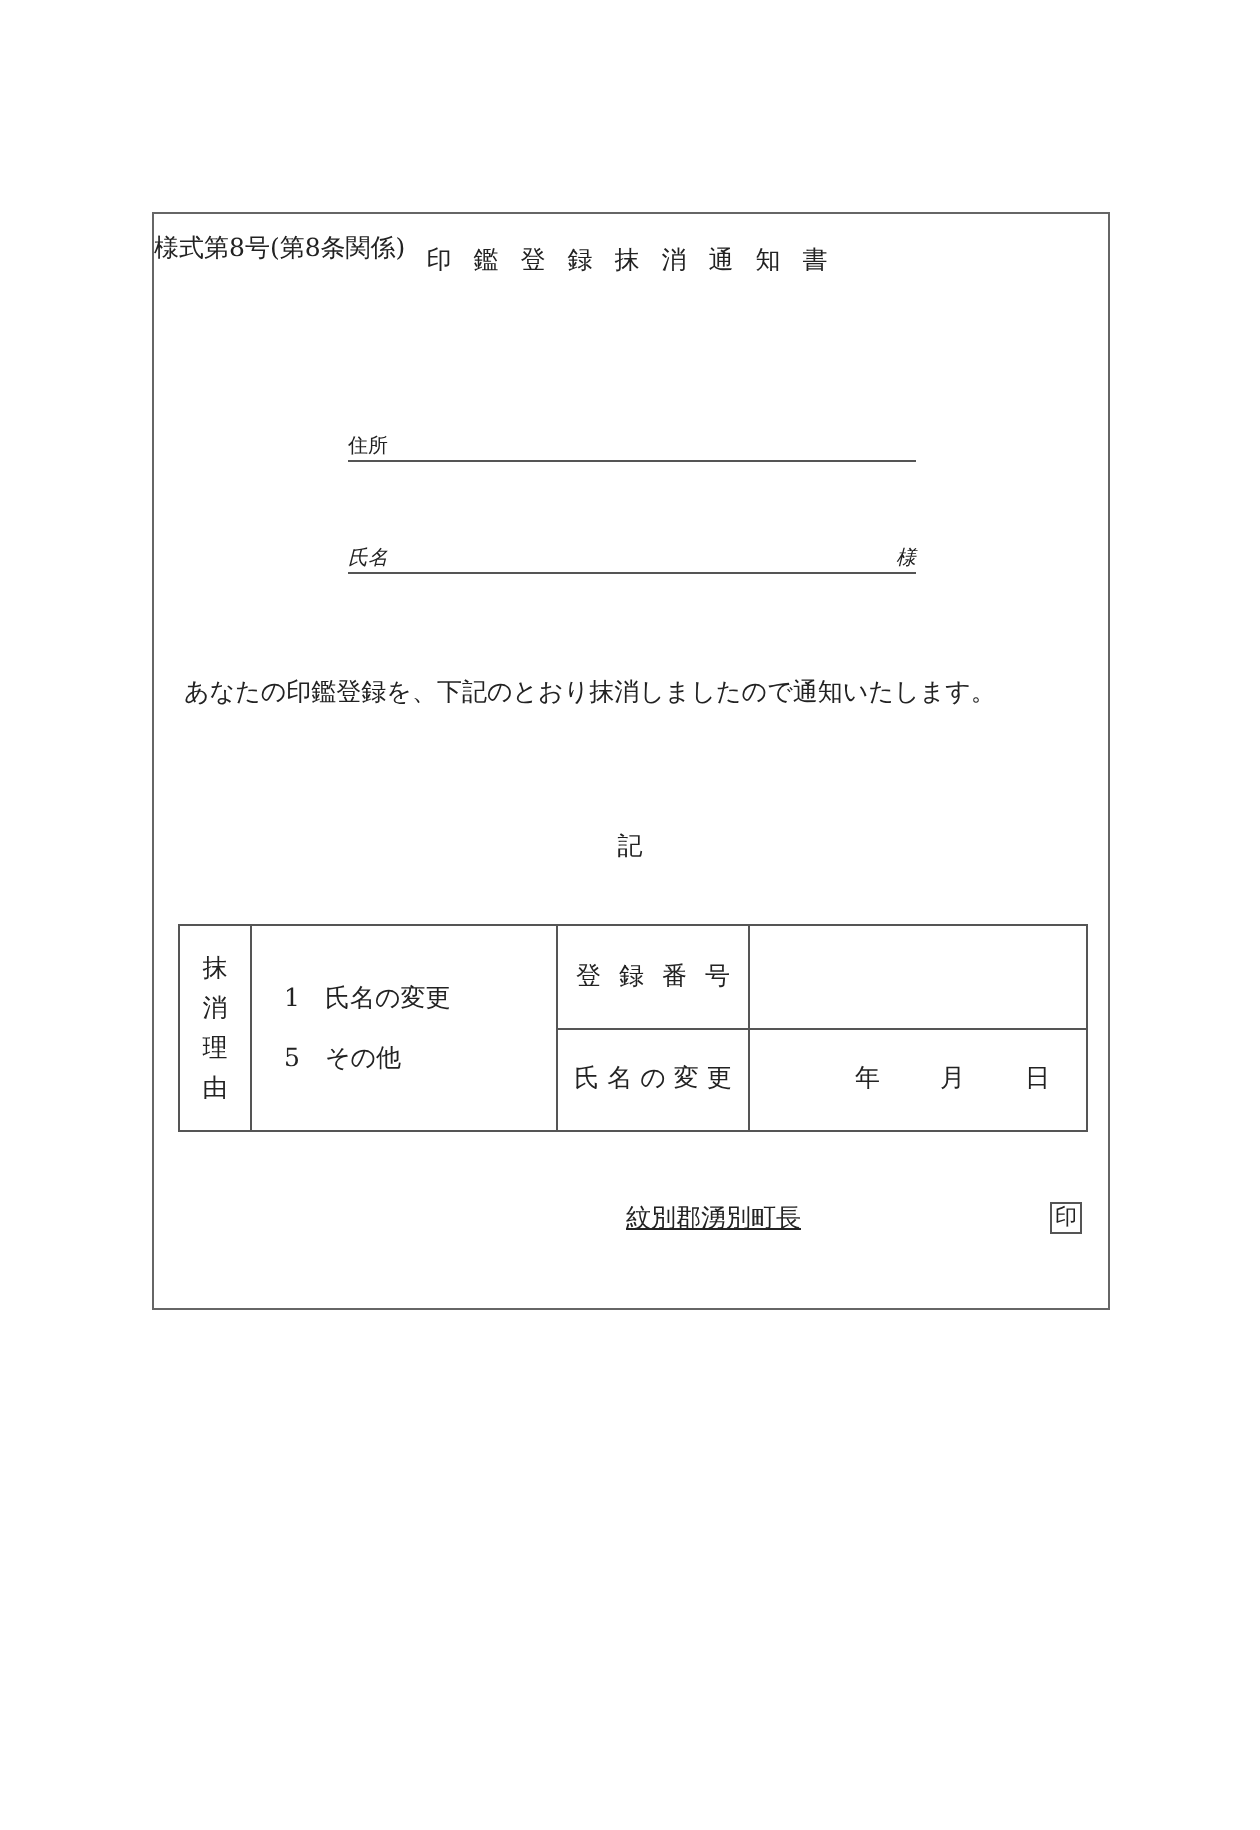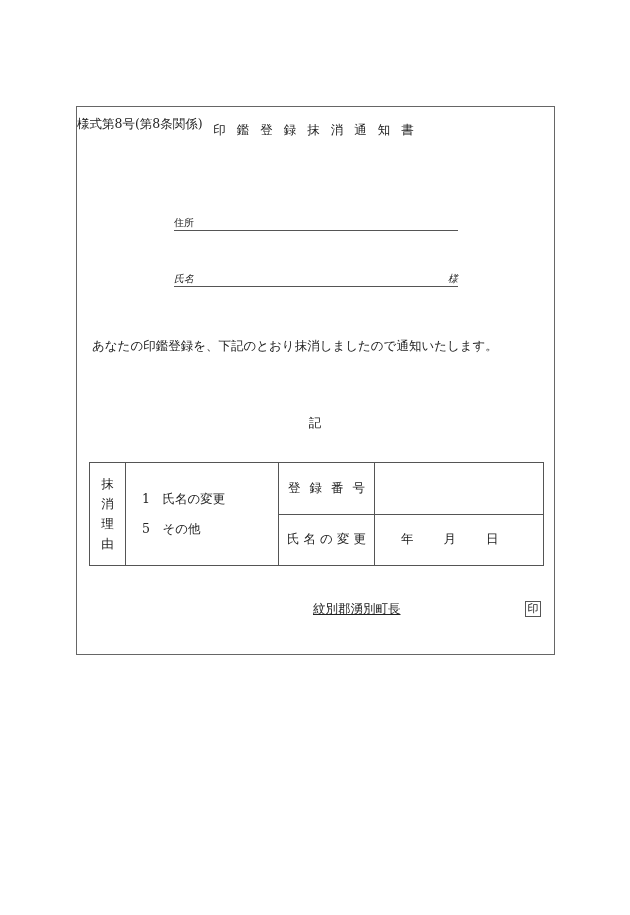--- a/index.html
+++ b/index.html
@@ -19,21 +19,21 @@
     .name { top: 269px; font-style: italic; }
     .notice { left: 92px; top: 338px; font-size: 12.5px; line-height: 16px; }
     .ki { left: 0; width: 630px; top: 415px; text-align: center; font-size: 12.5px; }
     table.rec { position: absolute; left: 89px; top: 462px; width: 455px; height: 104px; border-collapse: collapse; font-size: 12.5px; }
     table.rec td { border: 1.3px solid #555; padding: 0; vertical-align: middle; }
     .c-head { width: 35px; text-align: center; line-height: 20px; }
     .c-reasons { width: 153px; padding-left: 16px !important; line-height: 30px; box-sizing: border-box; }
     .c-lbl { width: 95px; text-align: center; }
     .spaced-wide { letter-spacing: 9px; padding-left: 9px; }
     .spaced-narrow { letter-spacing: 4px; padding-left: 4px; }
-    .date-cell { padding-right: 18px !important; }
+    .date-cell { text-align: right; padding-right: 18px !important; }
     .date-cell span { display: inline-block; margin-left: 26px; }
     .mayor { left: 313px; top: 601px; font-size: 12.5px; text-decoration: underline; }
     .seal { left: 525px; top: 601px; width: 14px; height: 14px; border: 1px solid #555; font-size: 11px; line-height: 14px; text-align: center; }
   </style>
 </head>
 <body>
 
 <div class="abs form-no">様式第8号(第8条関係)</div>
 
 <div class="abs frame"></div>

